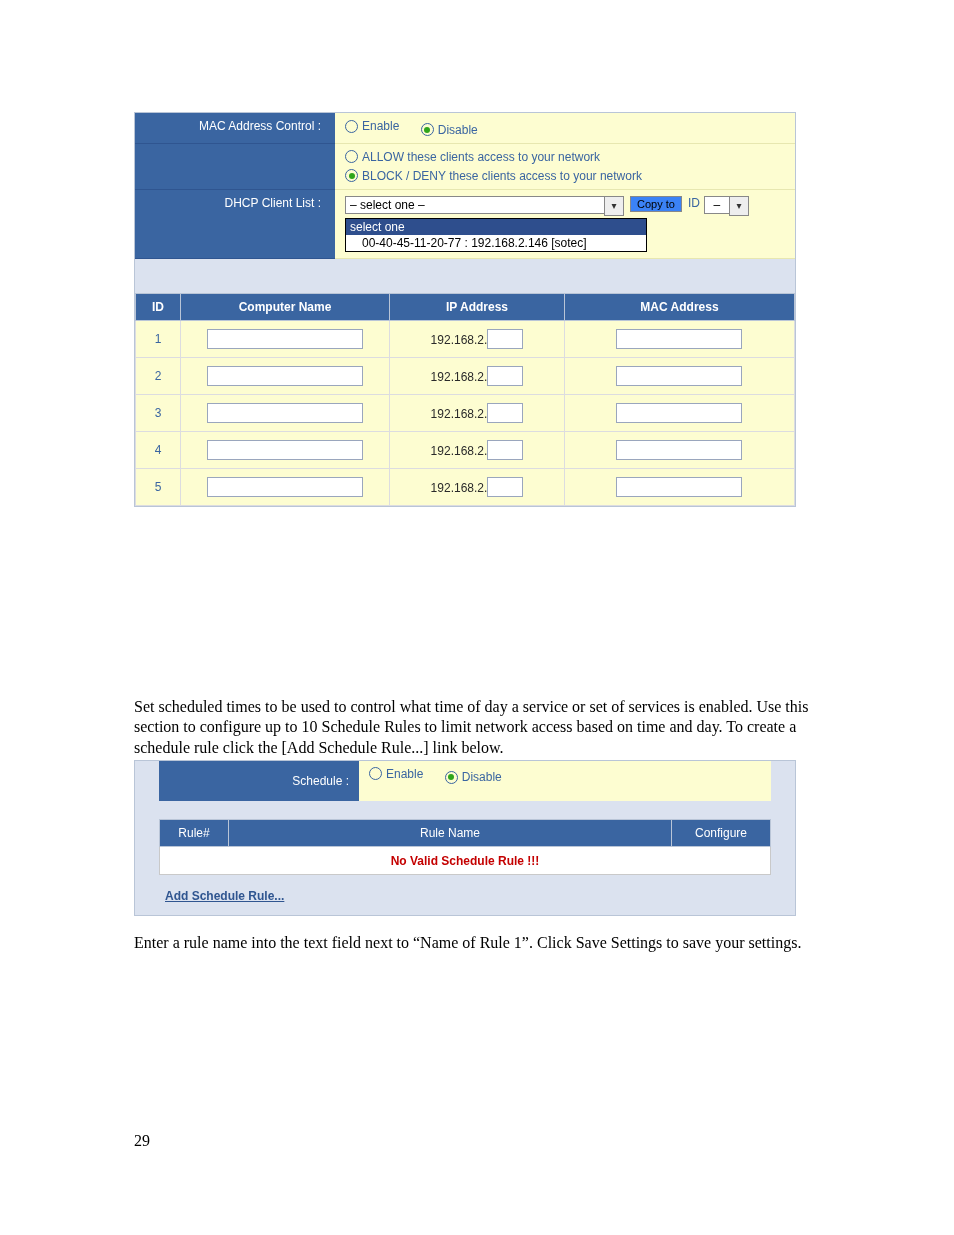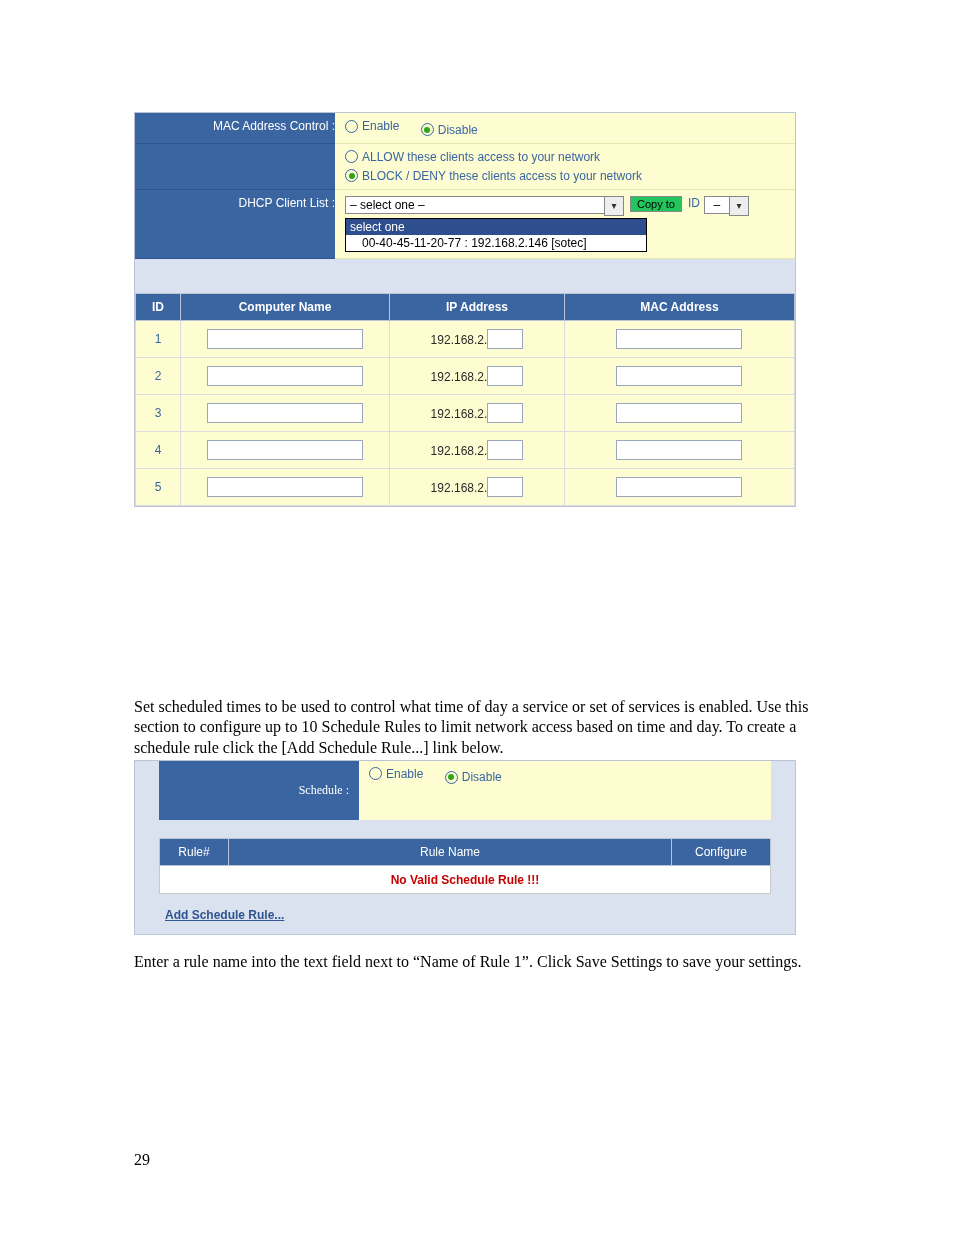--- a/index.html
+++ b/index.html
@@ -22,21 +22,21 @@
     width: 660px;
   }
   .mac-config {
     display: grid;
     grid-template-columns: 200px 1fr;
   }
   .mac-label-cell {
     background: #3a65a1;
     color: #ffffff;
     text-align: right;
-    padding: 6px 0 6px 6px;
+    padding: 6px 14px 6px 6px;
     font-size: 12px;
     border-bottom: 1px solid #2f5590;
   }
   .mac-val-cell {
     background: #fdfdd1;
     color: #3a65a1;
     padding: 6px 10px;
     font-size: 12px;
     border-bottom: 1px solid #e7e7b0;
   }
@@ -57,21 +57,21 @@
     padding: 1px 4px;
     display: inline-block;
     position: relative;
   }
   .chevbtn {
     display:inline-flex; align-items:center; justify-content:center;
     width:18px; height:18px; border:1px solid #888; background:#eee;
     margin-left:-1px; vertical-align: top; font-size:10px; color:#333;
   }
   .copy-btn {
-    border:1px solid #888; background:#22c55e; font-size:11px; padding:1px 6px;
+    border:1px solid #888; background:#3b82f6; font-size:11px; padding:1px 6px;
     margin-left:6px; color:#000;
   }
   .id-label { color:#3a65a1; margin-left:6px; }
   .sel-list {
     margin-top:2px;
     width: 300px;
     border:1px solid #000;
     background:#fff;
     font-size:12px;
     color:#000;
@@ -122,21 +122,21 @@
     background:#dbe2ef;
     width:660px;
     padding:0 0 12px 0;
   }
   .panel2-inner { margin: 0 24px; }
   .sched-head {
     display:grid; grid-template-columns: 200px 1fr;
   }
   .sched-label-cell {
     background:#3a65a1; color:#fff; text-align:right;
-    padding:22px 10px; font-size:12px;font-family:Liberation Serif, serif;
+    padding:13px 10px; font-size:12px;
   }
   .sched-val-cell {
     background:#fdfdd1; color:#3a65a1; padding:6px 10px; font-size:12px;
   }
 
   .gap-bar2 { height:18px; }
 
   .rule-tbl { width:100%; border-collapse:collapse; }
   .rule-tbl th {
     background:#3a65a1; color:#fff; font-weight:normal; font-size:12px;

